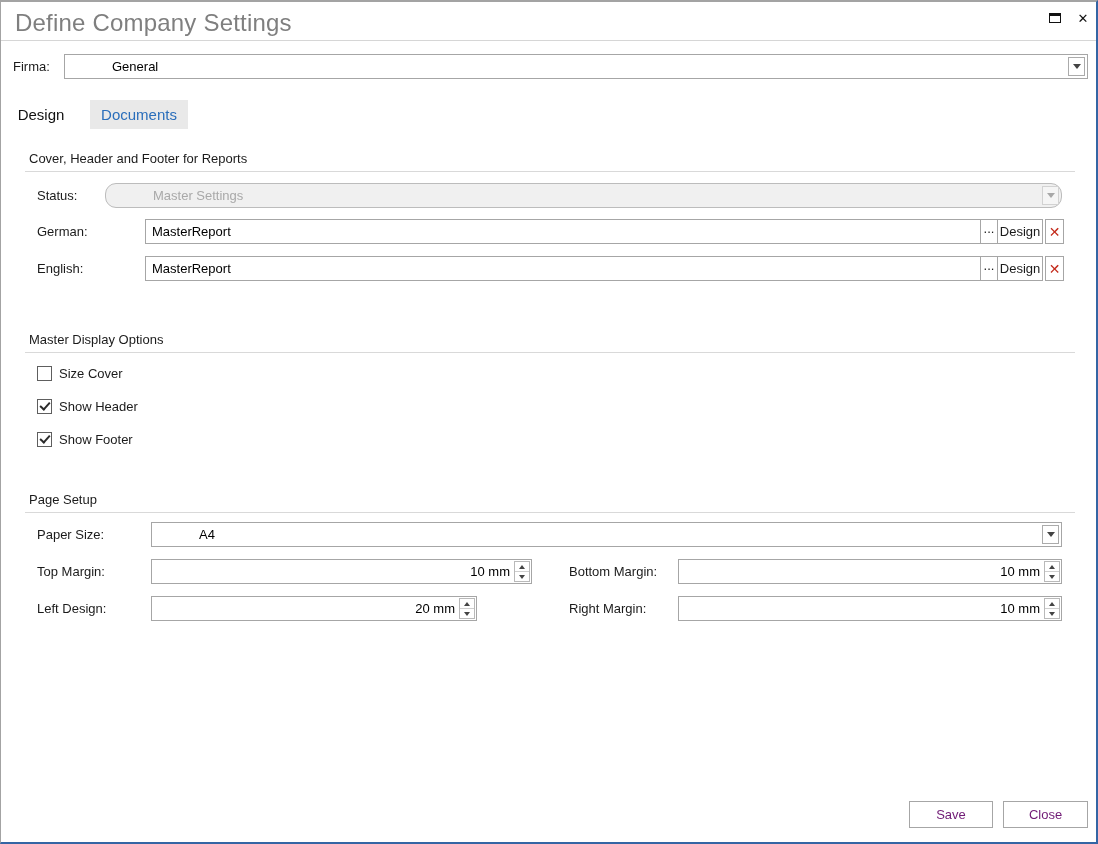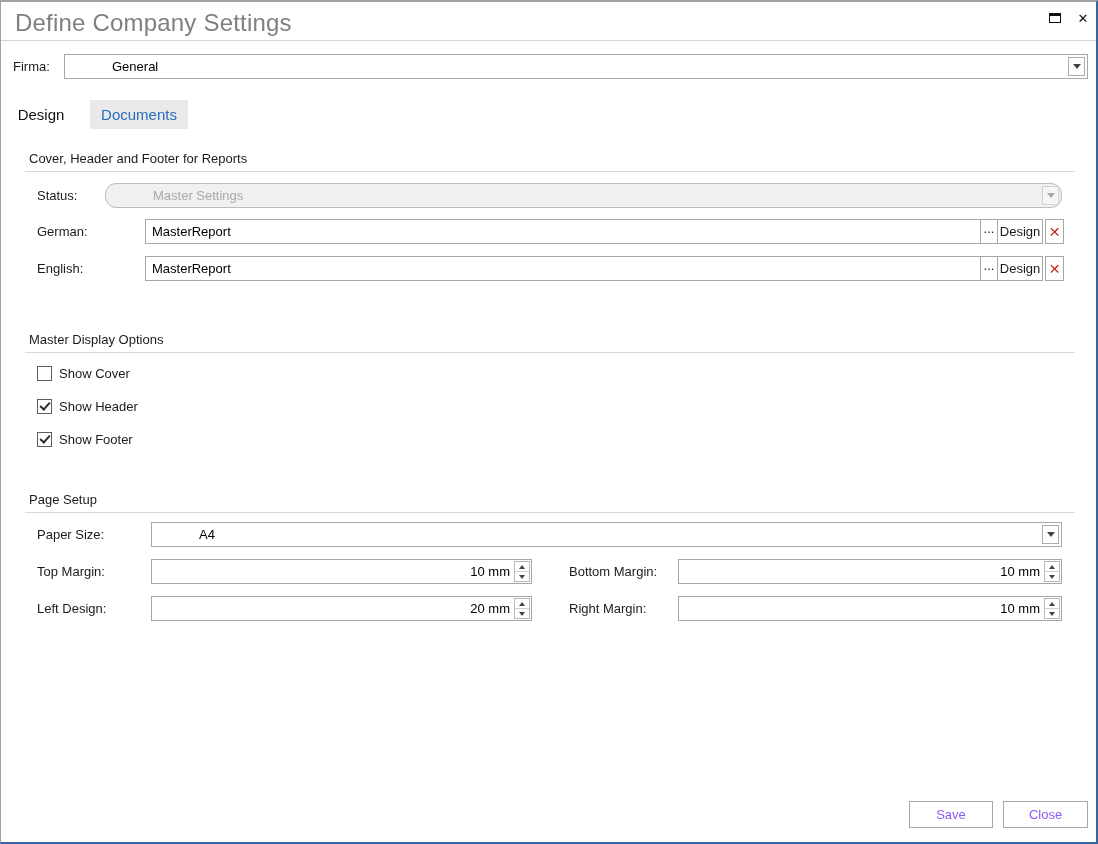--- a/index.html
+++ b/index.html
@@ -47,21 +47,21 @@
   .check-label { margin-left:7px; font-size:13px; color:#1b1b1b; white-space:nowrap; }
   
   .spin-field { position:absolute; height:25px; border:1px solid #a6a6a6; background:#fff; }
   .spin-field input { position:absolute; left:0; top:0; bottom:0; right:18px; width:calc(100% - 18px); border:none; outline:none; text-align:right; padding:0 3px 0 6px; font-size:13px; color:#000; background:transparent; }
   .spinner { position:absolute; right:1px; top:1px; bottom:1px; width:16px; border:1px solid #b9b9b9; display:flex; flex-direction:column; background:#fff; }
   .spin-cell { flex:1; display:flex; align-items:center; justify-content:center; cursor:pointer; }
   .spin-cell.up { border-bottom:1px solid #cfcfcf; }
   .tri-up-sm { width:0; height:0; border-left:3px solid transparent; border-right:3px solid transparent; border-bottom:4px solid #444; }
   .tri-down-sm { width:0; height:0; border-left:3px solid transparent; border-right:3px solid transparent; border-top:4px solid #444; }
   
-  .footer-btn { position:absolute; top:799px; height:27px; border:1px solid #a6a6a6; background:#fff; font-size:13px; color:#8b5cf6; cursor:pointer; display:flex; align-items:center; justify-content:center; }
+  .footer-btn { position:absolute; top:799px; height:27px; border:1px solid #a6a6a6; background:#fff; font-size:13px; color:#701a75; cursor:pointer; display:flex; align-items:center; justify-content:center; }
 </style>
 </head>
 <body>
 
 <div class="win">
 
   <div class="title">Define Company Settings</div>
   <button class="win-btn max-btn">
     <span class="max-glyph"></span>
   </button>
@@ -110,21 +110,21 @@
   <button class="btn" style="left:996px; top:254px; width:46px; height:25px;">Design</button>
   <button class="btn" style="left:1044px; top:254px; width:19px; height:25px;">
     <span class="red-x">✕</span>
   </button>
 
   <div class="section-title" style="top:330px;">Master Display Options</div>
   <div class="divider" style="top:350px;"></div>
 
   <div class="check-row" style="top:363px;">
     <span class="checkbox"></span>
-    <span class="check-label">Show Cover</span>
+    <span class="check-label">Size Cover</span>
   </div>
   <div class="check-row" style="top:396px;">
     <span class="checkbox checked"></span>
     <span class="check-label">Show Header</span>
   </div>
   <div class="check-row" style="top:429px;">
     <span class="checkbox checked"></span>
     <span class="check-label">Show Footer</span>
   </div>
 
@@ -159,21 +159,21 @@
       <div class="spin-cell up">
           <span class="tri-up-sm"></span>
         </div>
       <div class="spin-cell">
           <span class="tri-down-sm"></span>
         </div>
     </div>
   </div>
 
   <span class="label" style="left:36px; top:594px;">Left Design:</span>
-  <div class="spin-field" style="left:150px; top:594px; width:381px;padding-left:21px;">
+  <div class="spin-field" style="left:150px; top:594px; width:326px;padding-left:21px;">
     <input value="20 mm" style="">
     <div class="spinner">
       <div class="spin-cell up">
           <span class="tri-up-sm"></span>
         </div>
       <div class="spin-cell">
           <span class="tri-down-sm"></span>
         </div>
     </div>
   </div>

